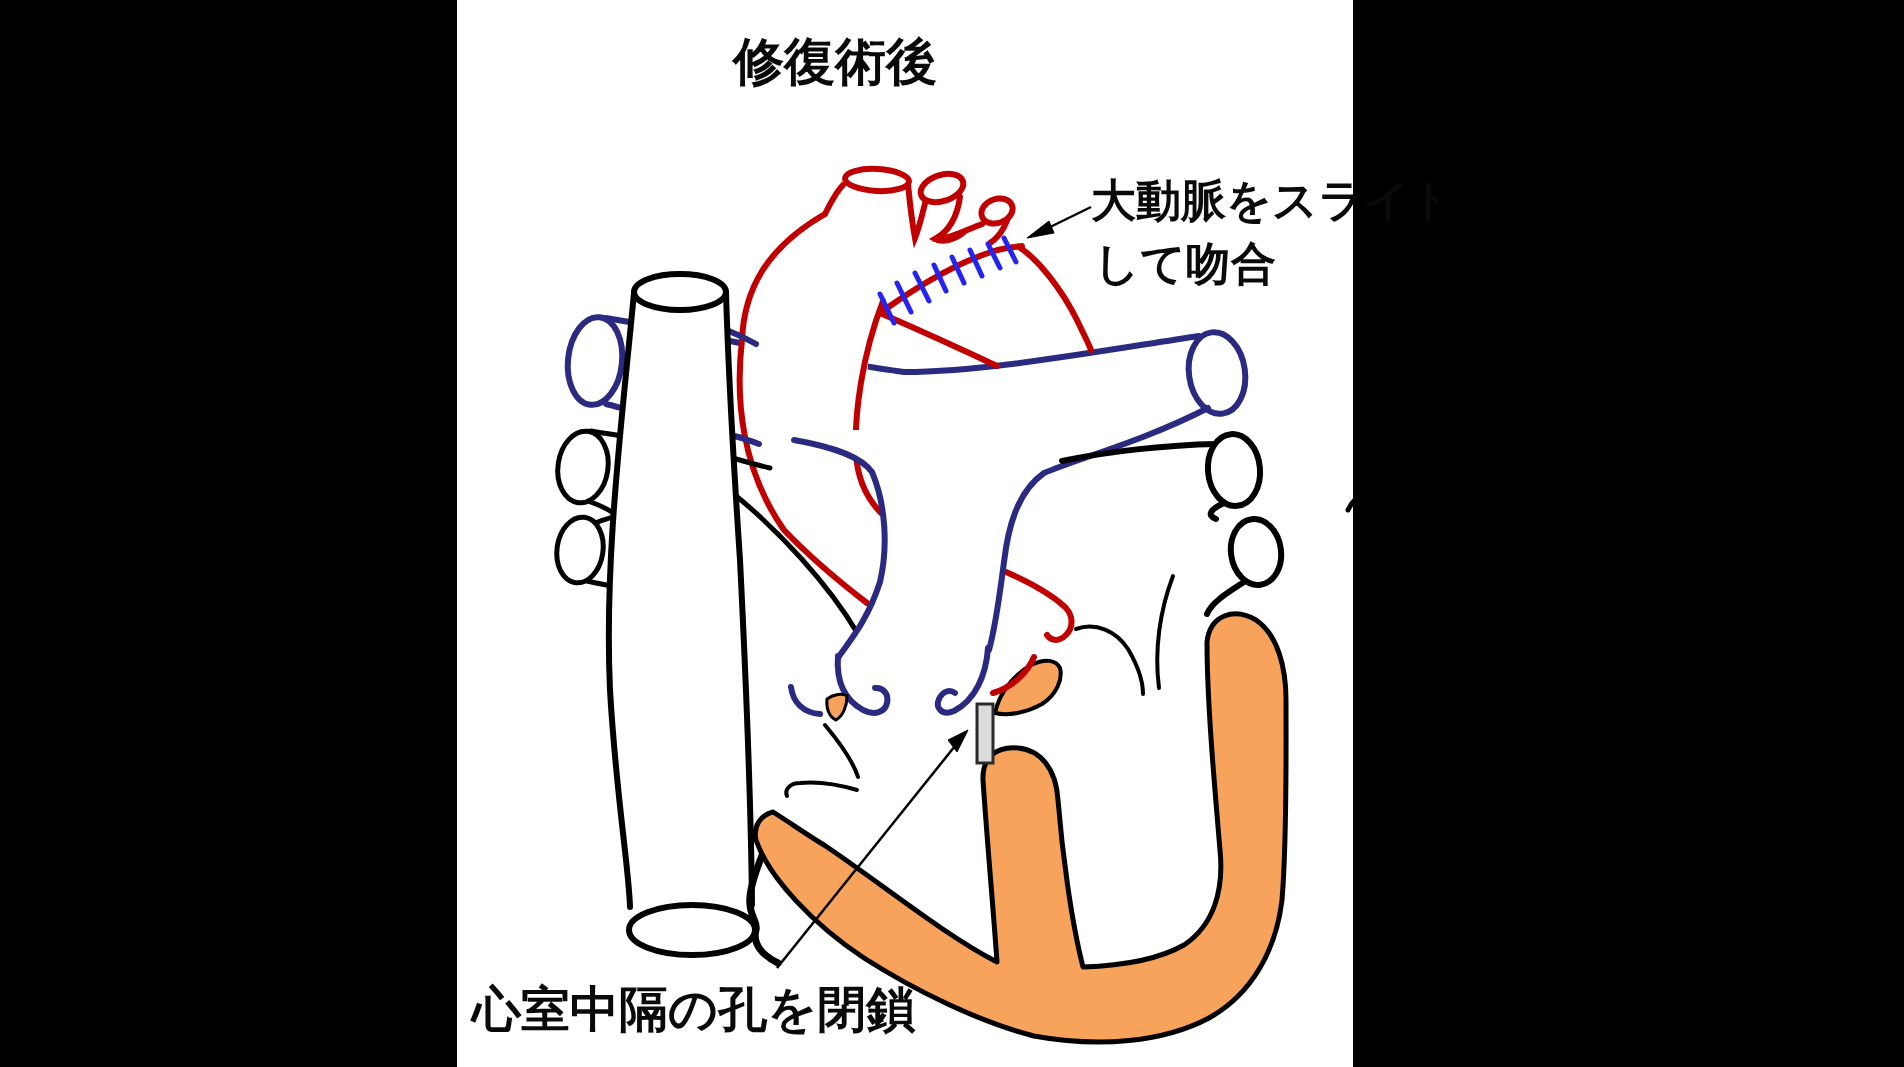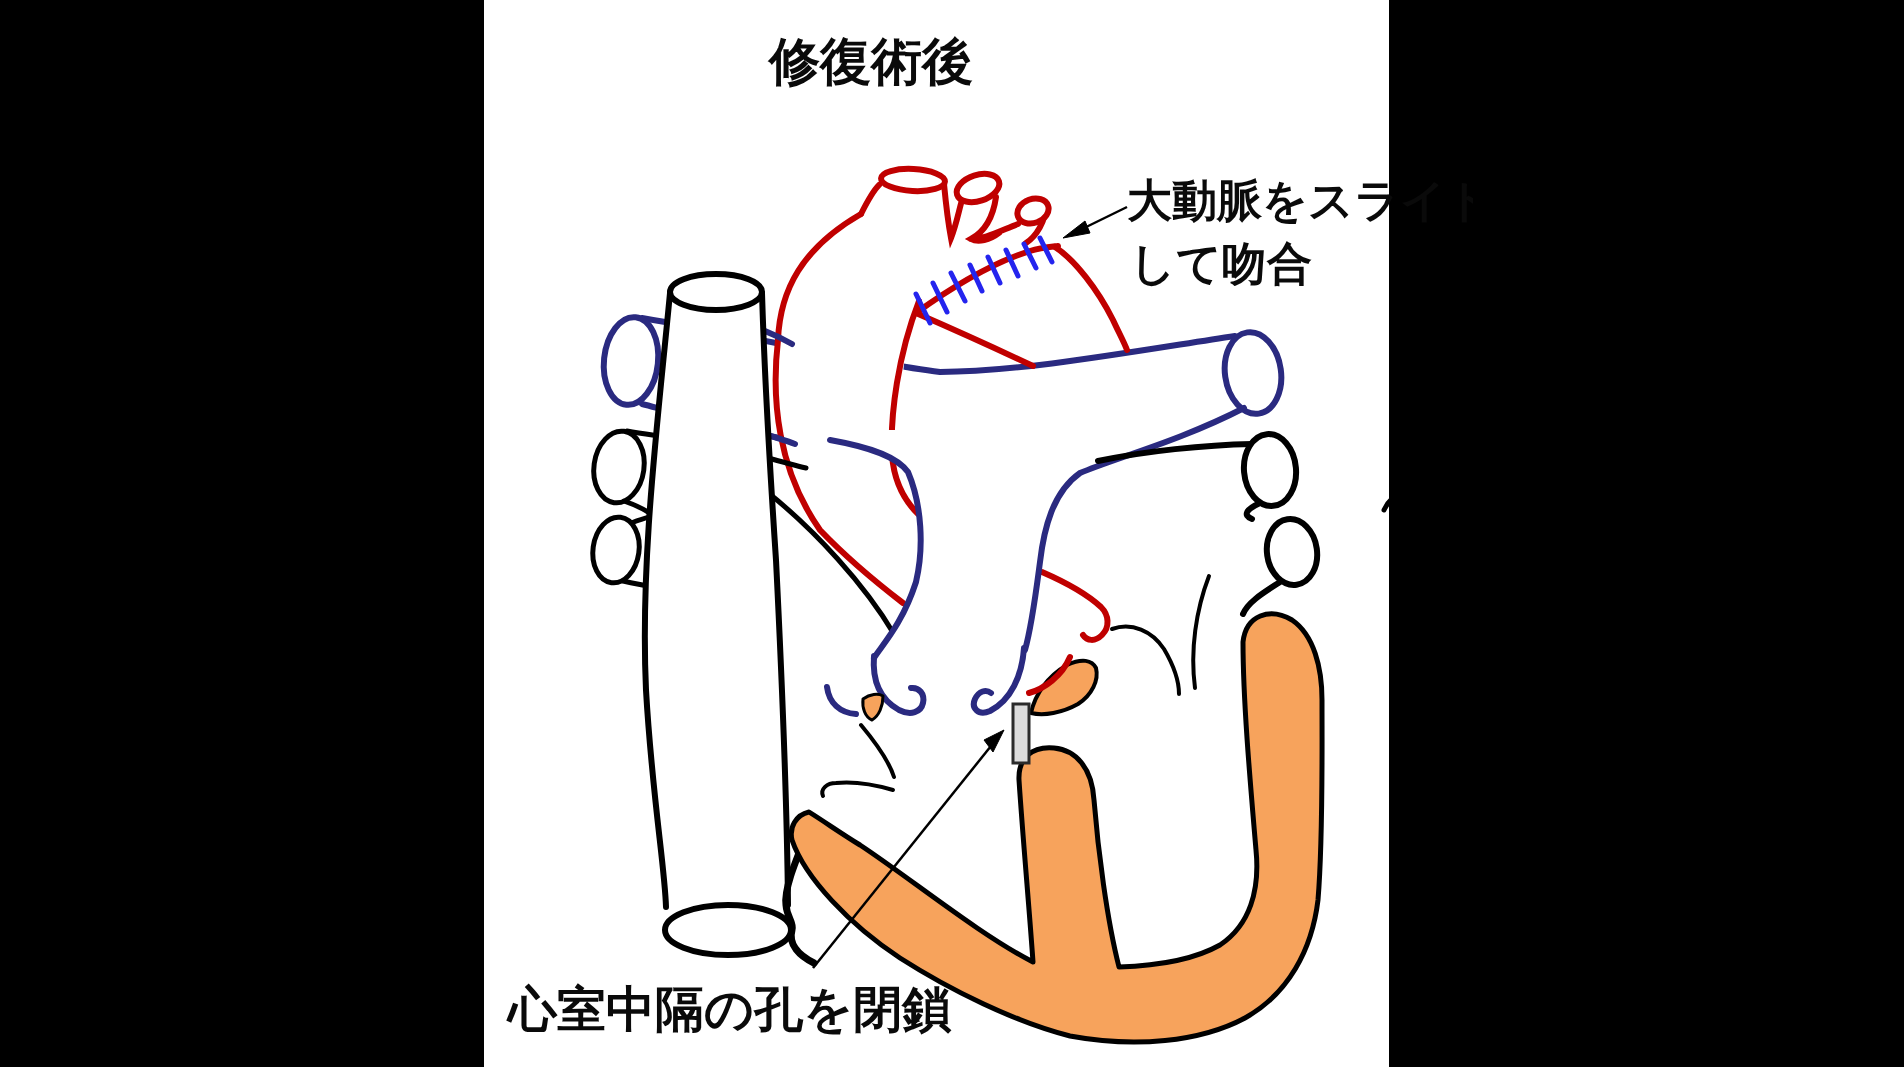--- a/index.html
+++ b/index.html
@@ -1,21 +1,21 @@
 <!DOCTYPE html>
 <html><head>
 <meta charset="utf-8">
 <style>
   html,body{margin:0;padding:0;}
   body{
     width:1904px;height:1067px;background:#000;position:relative;overflow:hidden;
     font-family:"Liberation Sans","DejaVu Sans",sans-serif;
   }
   .panel{
-    position:absolute;left:484px;top:0;width:896px;height:1067px;background:#fff;padding-left:9px;
+    position:absolute;left:457px;top:0;width:896px;height:1067px;background:#fff;
   }
   svg{display:block;}
   text{fill:#0a0a0a;font-family:"Liberation Sans","DejaVu Sans",sans-serif;font-weight:600;}
   .title-text{font-size:51px;}
   .label-text{font-size:45px;}
   .label-text-lg{font-size:49px;}
 </style>
 </head>
 <body style="background: rgb(0, 0, 0);">
 

